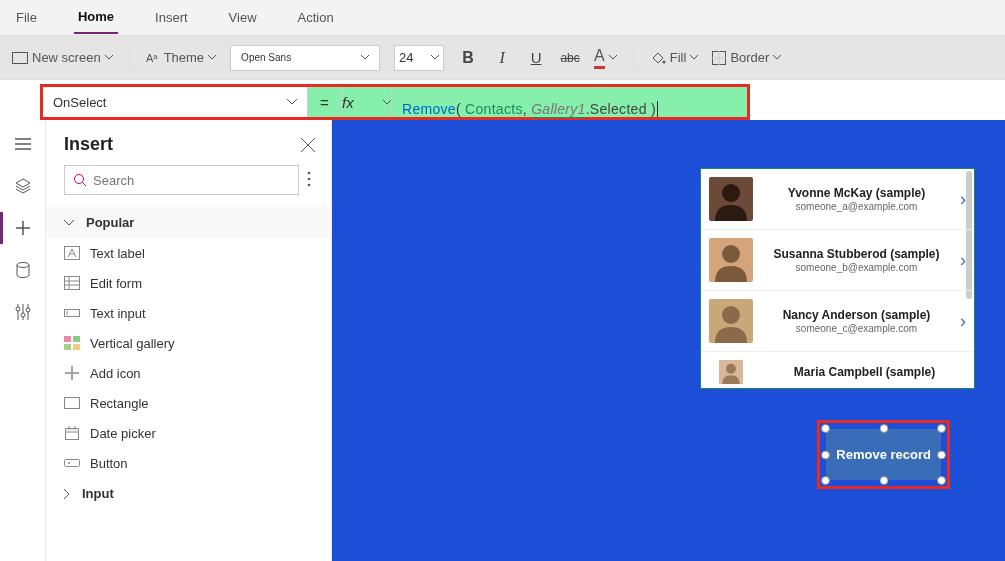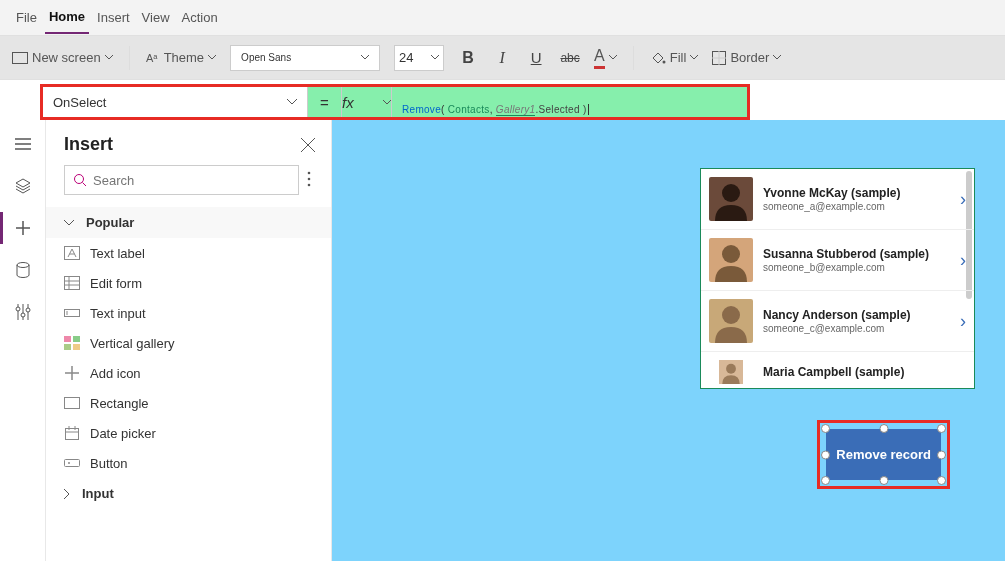--- a/index.html
+++ b/index.html
@@ -1,37 +1,37 @@
 <!DOCTYPE html>
 <html><head>
 <meta charset="utf-8">
 <style>
 * { box-sizing: border-box; margin: 0; padding: 0; font-family: "Segoe UI", sans-serif; }
 body { width: 1005px; height: 561px; background: #fff; overflow: hidden; font-size: 13px; color: #333; }
 
 
-.menubar { height: 36px; display: flex; align-items: center; padding: 0 12px; background: #f3f3f3; border-bottom: 1px solid #e0e0e0; gap: 4px; }
+.menubar { height: 36px; display: flex; align-items: center; padding: 0 12px; background: #f3f3f3; border-bottom: 1px solid #e0e0e0; gap: 33px; }
 .menubar span { color: #555; cursor: pointer; padding: 8px 4px; }
 .menubar .active { color: #111; font-weight: 600; border-bottom: 2px solid #742774; }
 
 
 .toolbar { height: 44px; display: flex; align-items: center; padding: 0 12px; gap: 14px; border-bottom: 1px solid #e0e0e0; background: #e5e5e5; }
 .tool { display: flex; align-items: center; gap: 4px; color: #555; cursor: pointer; font-size: 13px; }
 .tool svg { flex-shrink: 0; }
 .font-select { width: 150px; height: 26px; border: 1px solid #ccc; background: #fff; padding: 0 10px; display: flex; align-items: center; justify-content: space-between; font-size: 10px; }
 .size-select { width: 50px; height: 26px; border: 1px solid #ccc; background: #fff; padding: 0 4px; display: flex; align-items: center; justify-content: space-between; font-size: 13px; }
 .fmt { width: 20px; text-align: center; color: #444; cursor: pointer; }
 .divider-v { width: 1px; height: 24px; background: #ddd; margin: 0 2px; }
 
 
 .formula-row { height: 36px; display: flex; align-items: center; border: 3px solid #e72b24; margin: 4px 12px 0 40px; background: #86efac; width: 710px; }
 .prop-select { width: 265px; height: 100%; border-right: 1px solid #ccc; display: flex; align-items: center; justify-content: space-between; padding: 0 10px; background: #fff; }
 .eq { width: 34px; text-align: center; font-size: 15px; border-right: 1px solid #ccc; height: 100%; display: flex; align-items: center; justify-content: center; }
 .fx { width: 50px; display: flex; align-items: center; justify-content: space-between; gap: 2px; font-style: italic; font-family: serif; border-right: 1px solid #ccc; height: 100%; }
-.formula-text { flex: 1; padding: 0 10px; font-family: "Consolas", monospace; font-size: 10px; letter-spacing: 0.3px; white-space: nowrap; margin-top: 14px; }
+.formula-text { flex: 1; padding: 0 10px; font-family: "Consolas", monospace; font-size: 14px; letter-spacing: 0.3px; white-space: nowrap; margin-top: 14px; }
 .formula-text .fn { color: #0066cc; }
 .formula-text .ds { color: #1a8a5a; }
 .formula-text .gal { color: #777; font-style: italic; border-bottom: 1px solid #1a8a5a; }
 .formula-text .sel { color: #444; }
 
 
 .main { display: flex; height: calc(100% - 120px); }
 .leftrail { width: 46px; background: #fff; border-right: 1px solid #e8e8e8; display: flex; flex-direction: column; align-items: center; padding-top: 14px; gap: 22px; }
 .leftrail .railbtn { width: 20px; height: 20px; display: flex; align-items: center; justify-content: center; color: #555; cursor: pointer; }
 .leftrail .railbtn.active { position: relative; }
@@ -44,21 +44,21 @@
 .search-row { display: flex; align-items: center; padding: 0 12px 12px 18px; gap: 0; }
 .search-box { flex: 1; height: 30px; border: 1px solid #ccc; display: flex; align-items: center; padding: 0 8px; gap: 6px; }
 .search-box input { border: none; outline: none; flex: 1; font-size: 13px; background: transparent; }
 .more-btn { width: 20px; text-align: center; color: #666; cursor: pointer; }
 .cat-list { flex: 1; overflow: auto; }
 .cat-head { display: flex; align-items: center; gap: 12px; padding: 8px 18px; font-weight: 600; cursor: pointer; color: #333; background: #f8f8f8; }
 .cat-item { display: flex; align-items: center; gap: 10px; padding: 7px 18px; cursor: pointer; color: #333; }
 .cat-item .ico { width: 16px; height: 16px; display: flex; align-items: center; justify-content: center; color: #666; }
 
 
-.canvas { flex: 1; background: #7dd3fc; position: relative; }
+.canvas { flex: 1; background: #1d4ed8; position: relative; text-align: center; }
 .device { position: absolute; right: 30px; top: 48px; width: 275px;  background: #fff; }
 .gallery { border: 1px solid #1a8a5a;  position: relative; }
 .gitem { display: flex; align-items: center; padding: 8px 8px; border-bottom: 1px solid #eee; gap: 10px; position: relative; }
 .gitem:last-child { border-bottom: none; padding-bottom: 4px; }
 .avatar { width: 44px; height: 44px; border-radius: 2px; flex-shrink: 0; }
 .gitem .txt { flex: 1; display: flex; flex-direction: column; gap: 1px; overflow: hidden; }
 .gitem .name { font-size: 12px; font-weight: 600; color: #222; white-space: nowrap; }
 .gitem .email { font-size: 10px; color: #666; white-space: nowrap; }
 .gitem .arrow { color: #3a6db7; font-size: 18px; }
 .gallery-scroll { position: absolute; right: 2px; top: 2px; width: 6px; height: 128px; background: #ccc; border-radius: 3px; }

